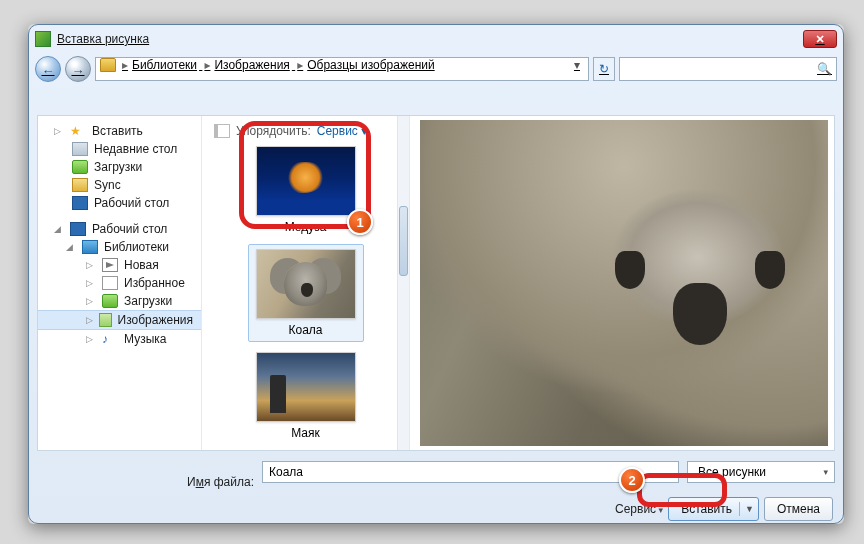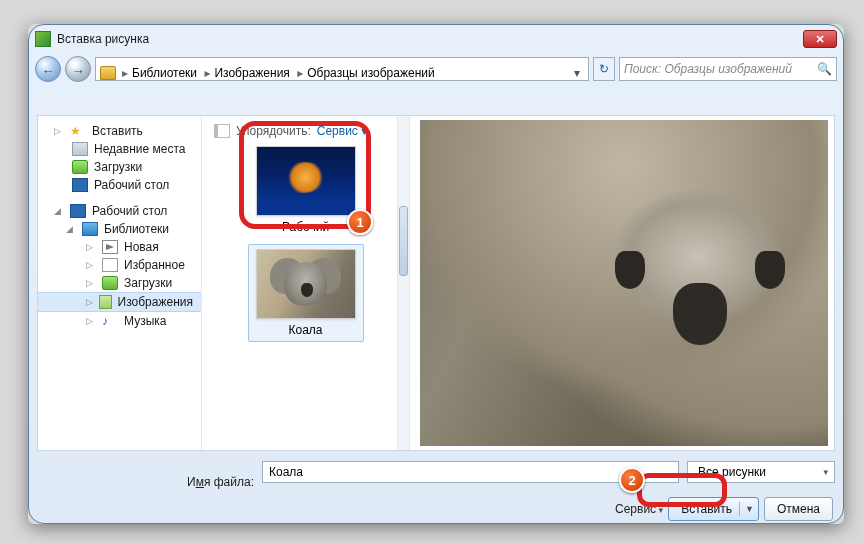--- a/index.html
+++ b/index.html
@@ -1,26 +1,26 @@
 <!DOCTYPE html>
 <html><head>
 <meta charset="utf-8">
 <style>
   * { box-sizing: border-box; margin: 0; padding: 0; font-family: "Segoe UI", Tahoma, sans-serif; font-size: 12px; }
   body { background: #d9d9d9; width: 864px; height: 544px; position: relative; overflow: hidden; }
   .shadow { position: absolute; inset: 24px 20px 20px 28px; border-radius: 6px; box-shadow: 0 4px 18px rgba(0,0,0,0.45); }
-  .window { position: absolute; inset: 24px 20px 20px 28px; border: 1px solid #5c7fa0; border-radius: 16px; background: linear-gradient(#e8f1fb,#dfeaf6); overflow: hidden; }
+  .window { position: absolute; inset: 24px 20px 20px 28px; border: 1px solid #5c7fa0; border-radius: 10px; background: linear-gradient(#e8f1fb,#dfeaf6); overflow: hidden; text-decoration: underline; }
   .titlebar { height: 28px; display: flex; align-items: center; padding: 0 6px; color: #1a1a1a; }
   .titlebar .app-icon { width: 16px; height: 16px; background: linear-gradient(135deg,#7fbf3f,#2f8f2f); border: 1px solid #2f7f2f; margin-right: 6px; }
   .titlebar .title { flex: 1; }
   .close-btn { width: 34px; height: 18px; border-radius: 3px; background: linear-gradient(#e57373,#c62828); border: 1px solid #8e1b1b; display: flex; align-items: center; justify-content: center; color: #fff; font-weight: bold; font-size: 11px; }
   .navrow { height: 32px; display: flex; align-items: center; padding: 0 6px; gap: 4px; }
   .navbtn { width: 26px; height: 26px; border-radius: 50%; background: radial-gradient(circle at 35% 30%, #ffffff, #a7c8e9 45%, #5f93c6); border: 1px solid #5f8fbf; display: flex; align-items: center; justify-content: center; color: #174a7c; font-size: 13px; }
   .navbtn.fwd { filter: grayscale(0.6) brightness(1.05); }
-  .pathbox { flex: 1; height: 24px; background: #fff; border: 1px solid #9aaec1; display: flex; align-items: flex-end; padding: 0 4px; gap: 2px; }
+  .pathbox { flex: 1; height: 24px; background: #fff; border: 1px solid #9aaec1; display: flex; align-items: flex-start; padding: 0 4px; gap: 2px; }
   .pc-icon { width: 16px; height: 14px; background: linear-gradient(#f3d56b,#d9a72b); border-radius: 2px 2px 0 0; border: 1px solid #b5861f; margin-right: 2px; }
   .bc .sep { color: #666; padding: 0 2px; }
   .bc span { padding: 0 2px; }
   .pathchev { margin-left: auto; color: #555; padding: 0 4px; }
   .refresh { width: 22px; height: 24px; background: #eaf2fb; border: 1px solid #9aaec1; display: flex; align-items: center; justify-content: center; color: #1560a6; }
   .searchbox { width: 218px; height: 24px; background: #fff; border: 1px solid #9aaec1; display: flex; align-items: center; padding: 0 4px; color: #888; font-style: italic; }
   .searchbox .mag { color: #4b7fb3; margin-left: auto; font-style: normal; }
   .toolbar { height: 30px; background: linear-gradient(#fcfdff,#eef4fb); border-top: 1px solid #d6e2ef; border-bottom: 1px solid #cdd9e6; display: flex; align-items: center; padding: 0 10px; gap: 18px; color: #194f84; }
   .toolbar .drop::after { content: " ▾"; font-size: 9px; color: #567; }
   .toolspacer { flex: 1; }
@@ -110,42 +110,45 @@
       <span class="pc-icon"></span>
       <span class="bc">
         <span class="sep">▸</span><span>Библиотеки</span>
         <span class="sep">▸</span><span>Изображения</span>
         <span class="sep">▸</span><span>Образцы изображений</span>
       </span>
       <span class="pathchev">▾</span>
     </div>
     <span class="refresh">↻</span>
     <div class="searchbox">
-      <span>Поиск: Образцы изображений</span>
       <span class="mag">🔍</span>
     </div>
   </div>
 
 
   <div class="content">
 
     <div class="sidebar">
       <div class="sbgroup">
         <div class="sbhead">
           <span class="tri">▷</span>
             <span class="ico star">★</span>
           <span>Вставить</span>
         </div>
         <div class="sbitem">
             <span class="ico recent"></span>
-            <span>Недавние места</span>
+            <span>Недавние стол</span>
           </div>
         <div class="sbitem">
             <span class="ico down"></span>
             <span>Загрузки</span>
+          </div>
+        <div class="sbitem">
+            <span class="ico sync"></span>
+            <span>Sync</span>
           </div>
         <div class="sbitem">
             <span class="ico mon"></span>
             <span>Рабочий стол</span>
           </div>
       </div>
       <div class="sbgroup">
         <div class="sbhead">
           <span class="tri">◢</span>
             <span class="ico mon"></span>
@@ -185,25 +188,29 @@
     </div>
 
     <div class="thumbs">
       <div class="arrangebar">
         <span style="width:16px;height:14px;border:1px solid #bbb;border-left-width:4px;"></span>
         <span>Упорядочить:</span>
         <span class="lnk"><span>Сервис</span> ▾</span>
       </div>
       <div class="thumb jelly">
         <div class="pic"></div>
-        <div>Рабочий</div>
+        <div>Медуза</div>
       </div>
       <div class="thumb koala" style="background:#eaf2fb;border:1px solid #9fc7ee;border-radius:2px;padding:4px 0;">
         <div class="pic"></div>
         <div>Коала</div>
+      </div>
+      <div class="thumb light">
+        <div class="pic"></div>
+        <div>Маяк</div>
       </div>
       <div class="scroll">
           <div class="sthumb"></div>
         </div>
     </div>
 
     <div class="preview">
       <div class="pimg"></div>
     </div>
 

